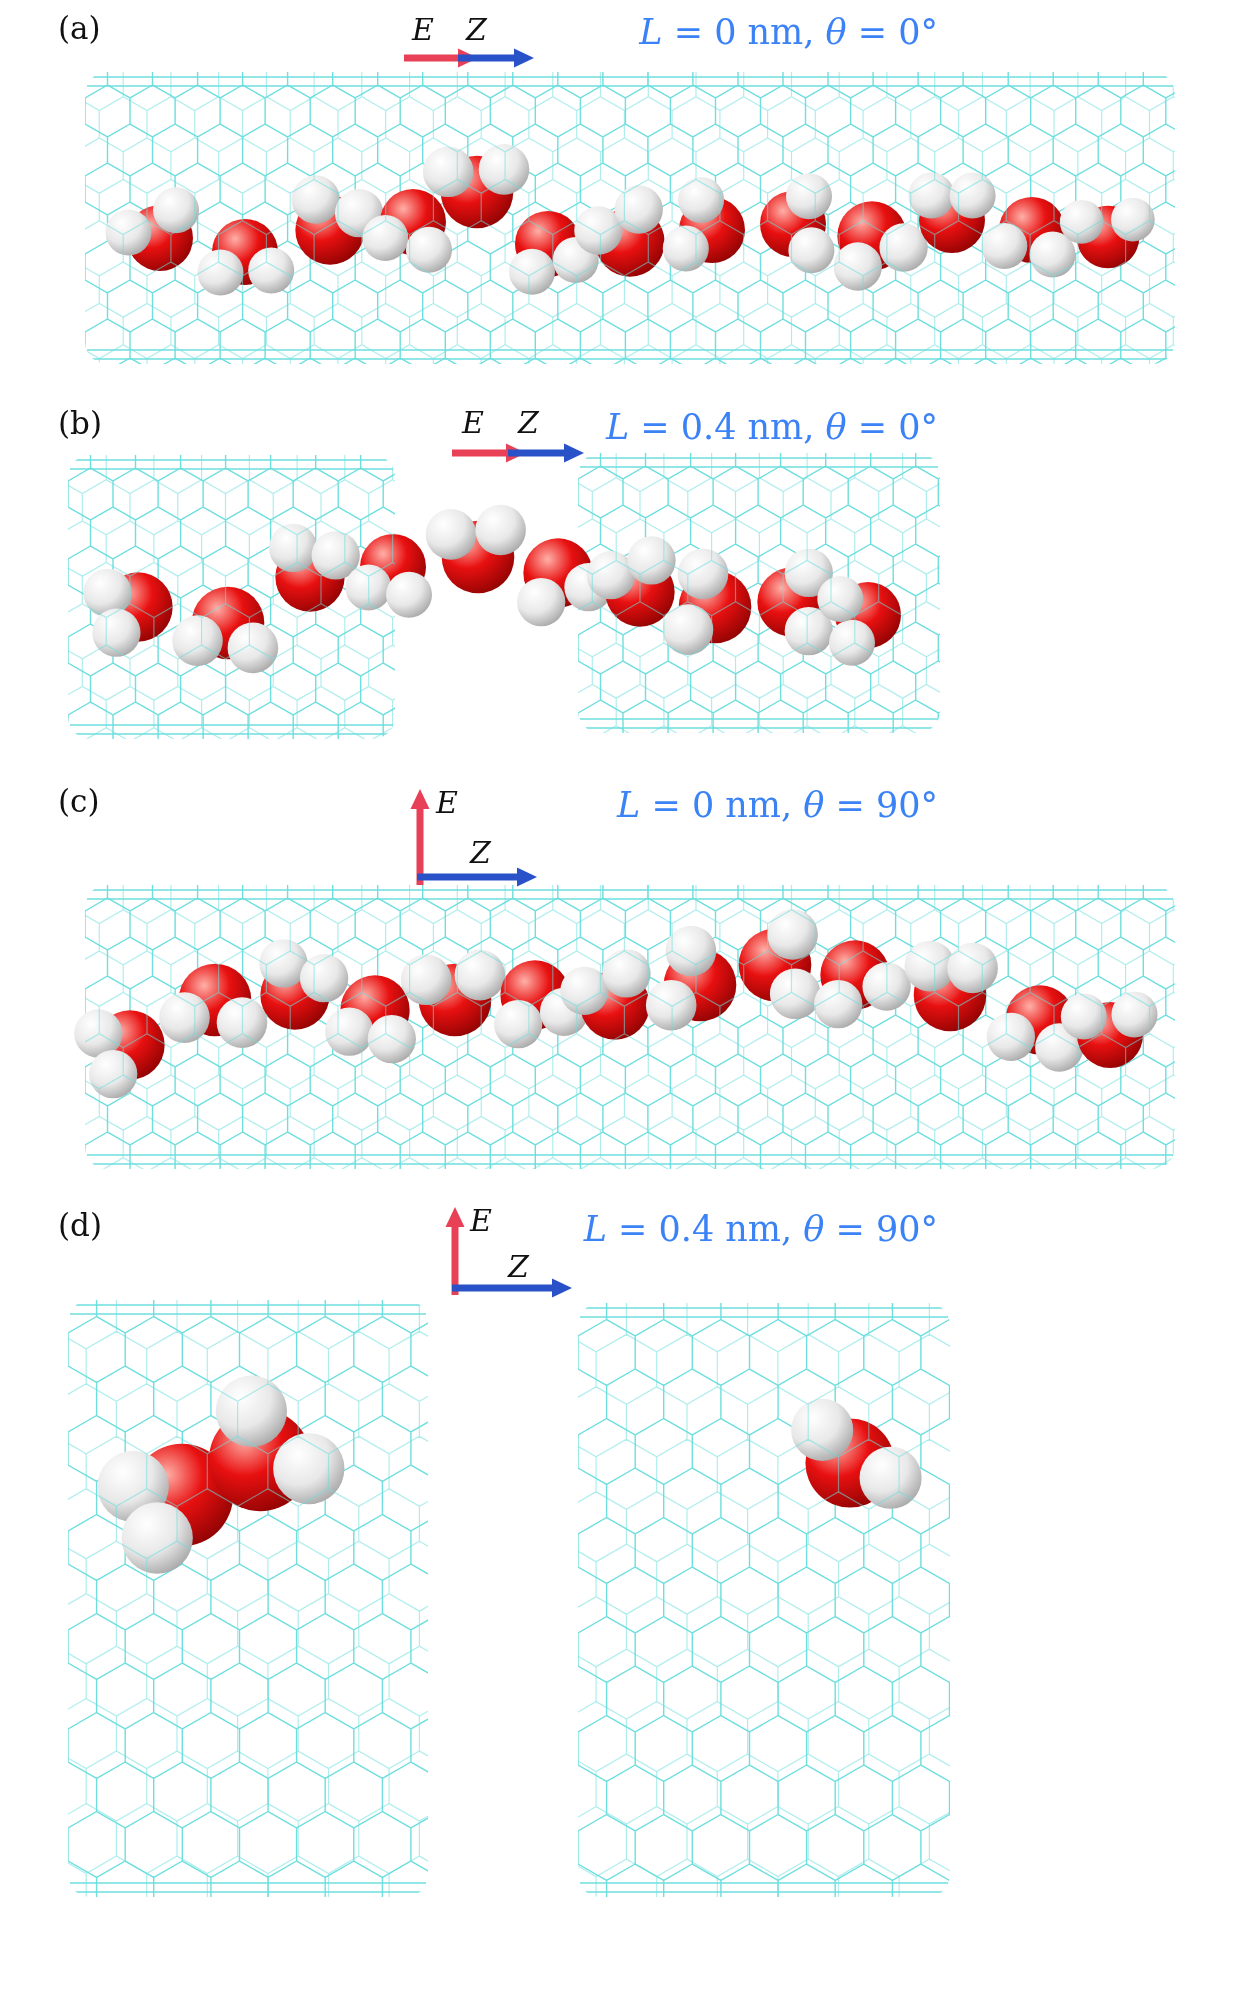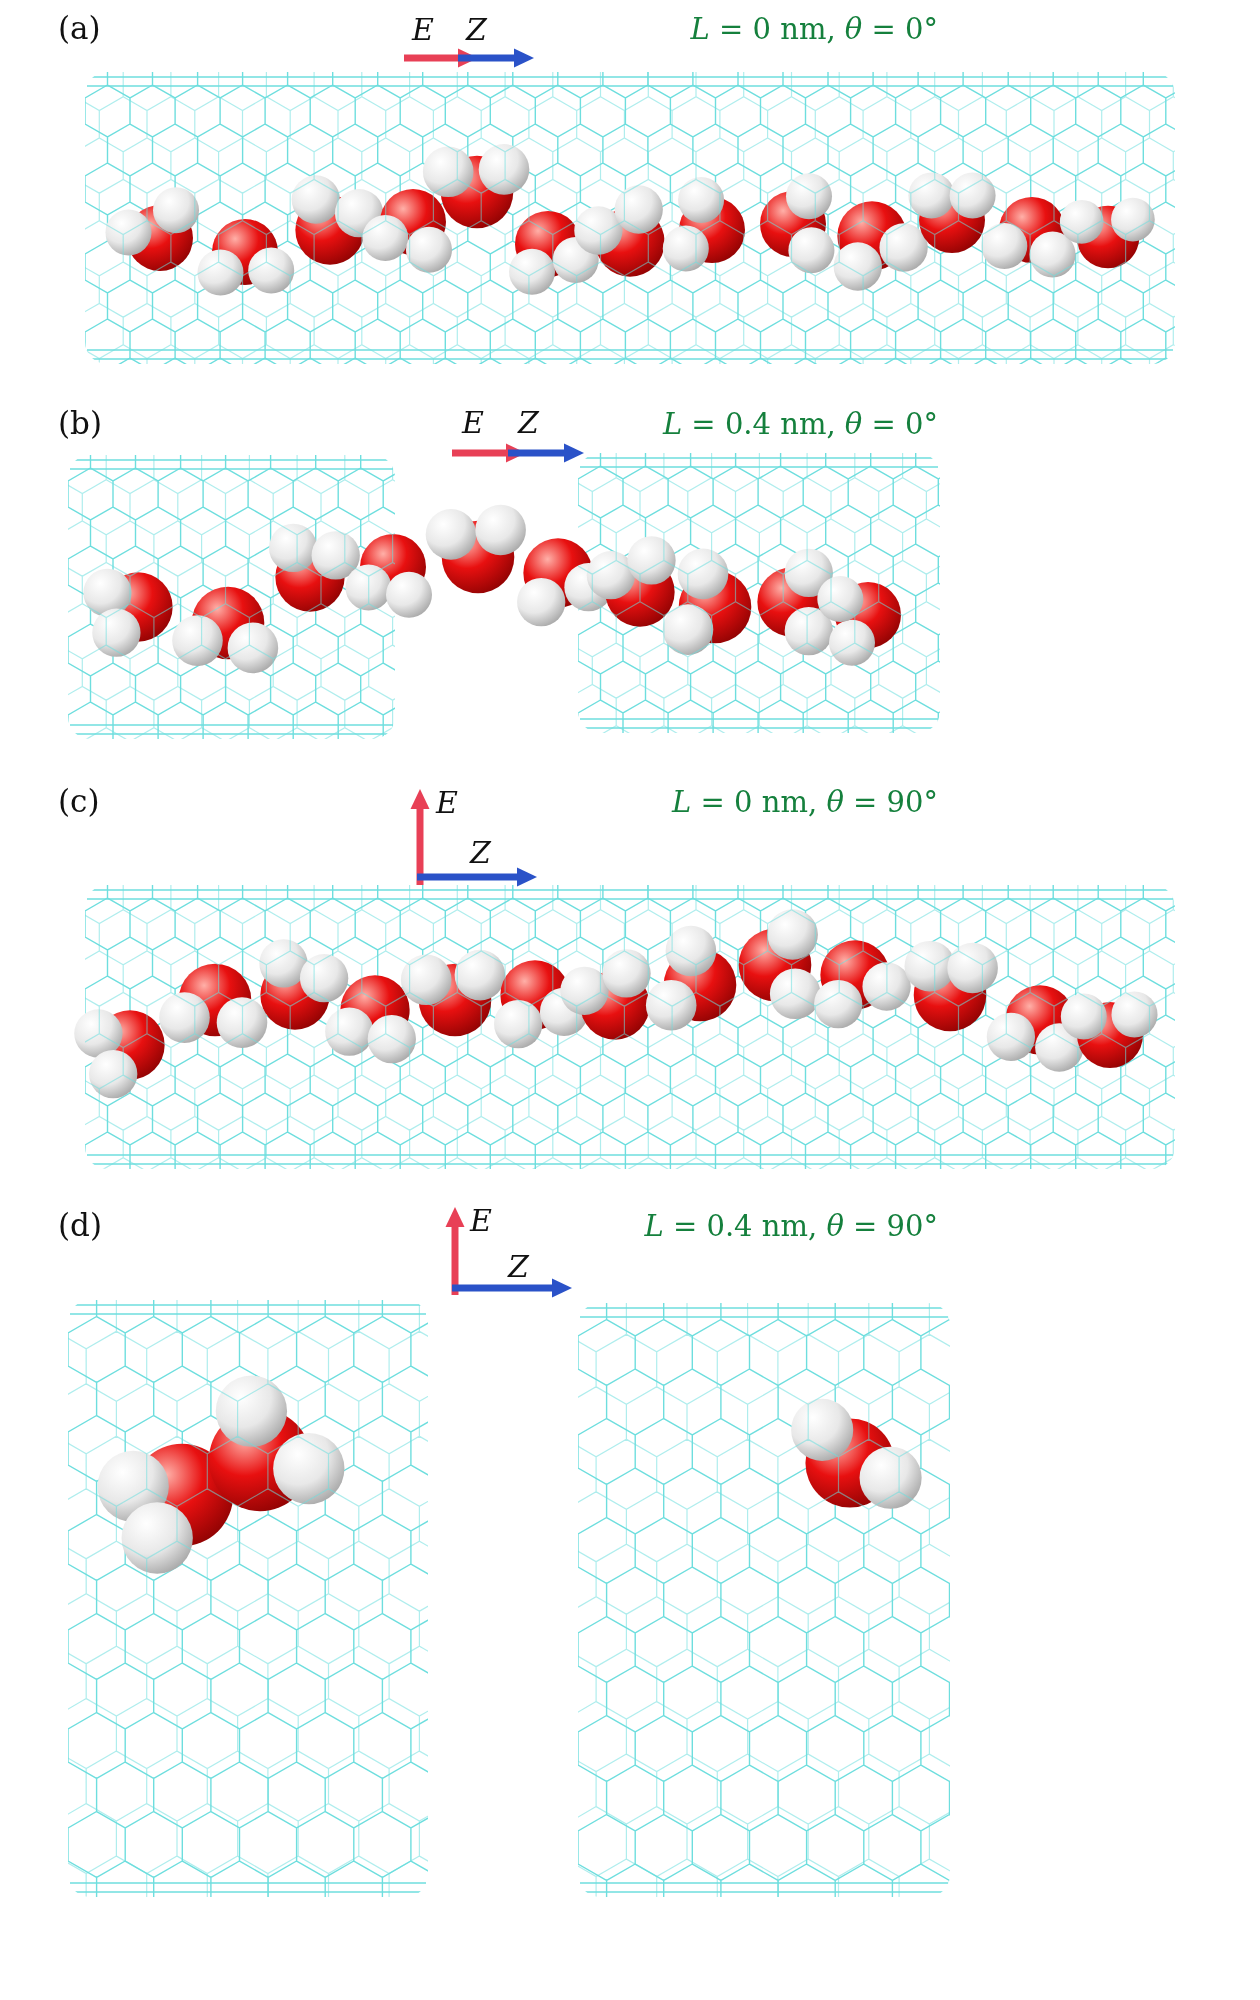--- a/index.html
+++ b/index.html
@@ -1,21 +1,21 @@
 <!DOCTYPE html>
 <html><head>
 <meta charset="utf-8">
 <style>
   html,body{margin:0;padding:0;}
   body{width:1260px;height:2000px;position:relative;background:#ffffff;
        font-family:"DejaVu Serif",serif;overflow:hidden;}
   section.panel{position:absolute;left:0;width:1260px;overflow:hidden;}
   svg.scene{position:absolute;left:0;top:0;display:block;}
   .panel-label{position:absolute;left:58px;top:10px;font-size:31px;color:#111;}
-  .condition{position:absolute;right:322px;top:12px;font-size:29px;color:#15803d;white-space:pre;}
+  .condition{position:absolute;right:322px;top:12px;font-size:35px;color:#3b82f6;white-space:pre;}
   .condition .mvar{font-style:italic;}
   .axis-label{font-family:"DejaVu Serif",serif;font-style:italic;font-size:30px;fill:#111;}
 </style>
 </head>
 <body>
 
 <section class="panel" style="top:0px;height:395px;">
   <svg class="scene" width="1260" height="395" viewBox="0 0 1260 395">
       <defs>
         <radialGradient id="gO0" cx="0.35" cy="0.3" r="0.85">

